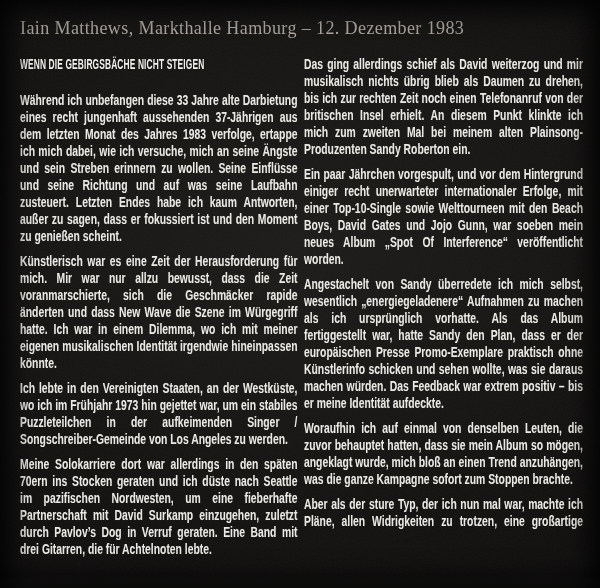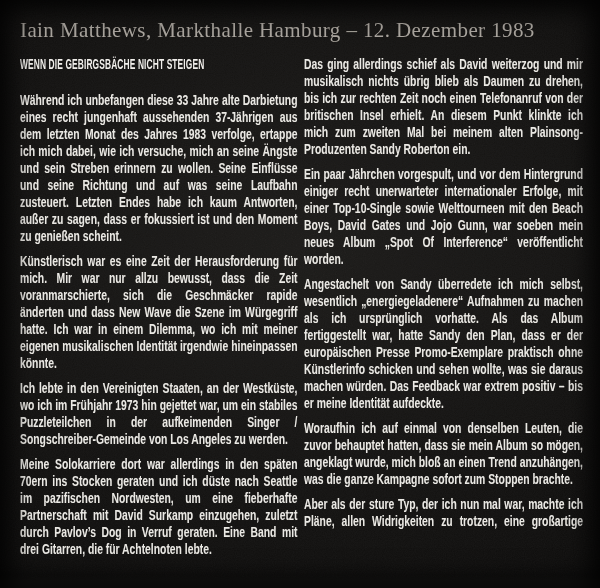--- a/index.html
+++ b/index.html
@@ -41,21 +41,21 @@
     pointer-events: none;
   }
   .title {
     position: absolute;
     left: 20px;
     top: 18px;
     margin: 0;
     width: 570px;
     font-family: "Liberation Serif", "DejaVu Serif", serif;
     font-weight: 400;
-    font-size: 21px;
+    font-size: 18px;
     letter-spacing: 0.4px;
     color: #a9a49d;
     white-space: nowrap;
   }
   .heading {
     position: absolute;
     left: 20px;
     top: 56px;
     font-family: "Liberation Sans", "DejaVu Sans", sans-serif;
     font-weight: 700;

